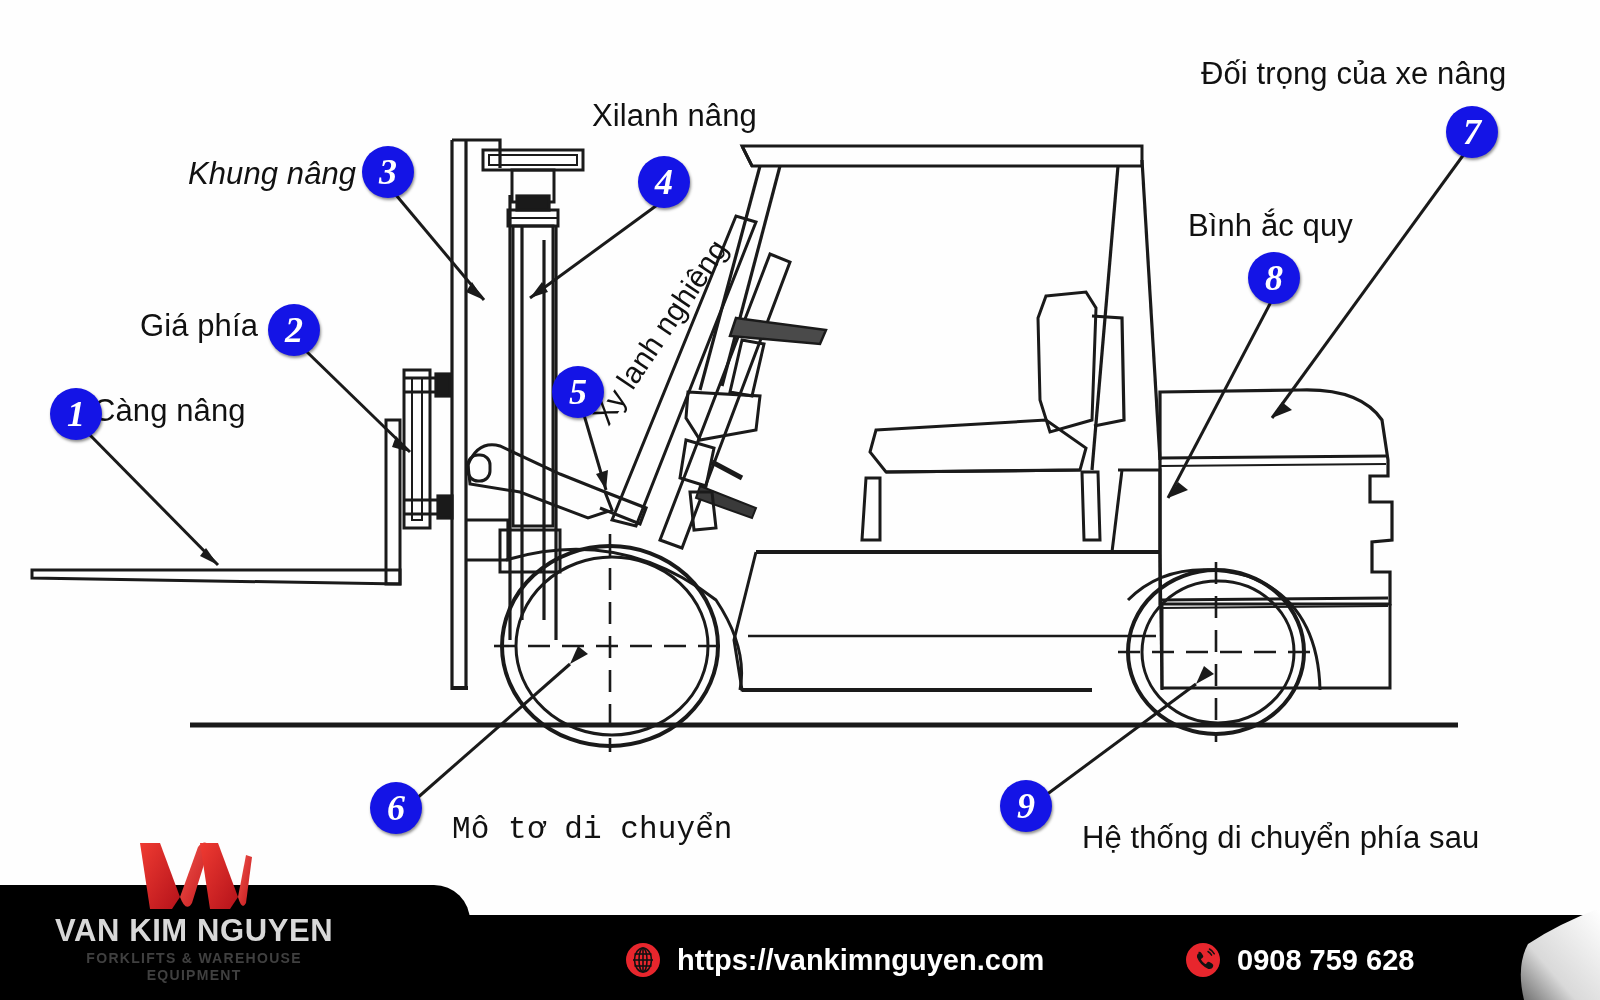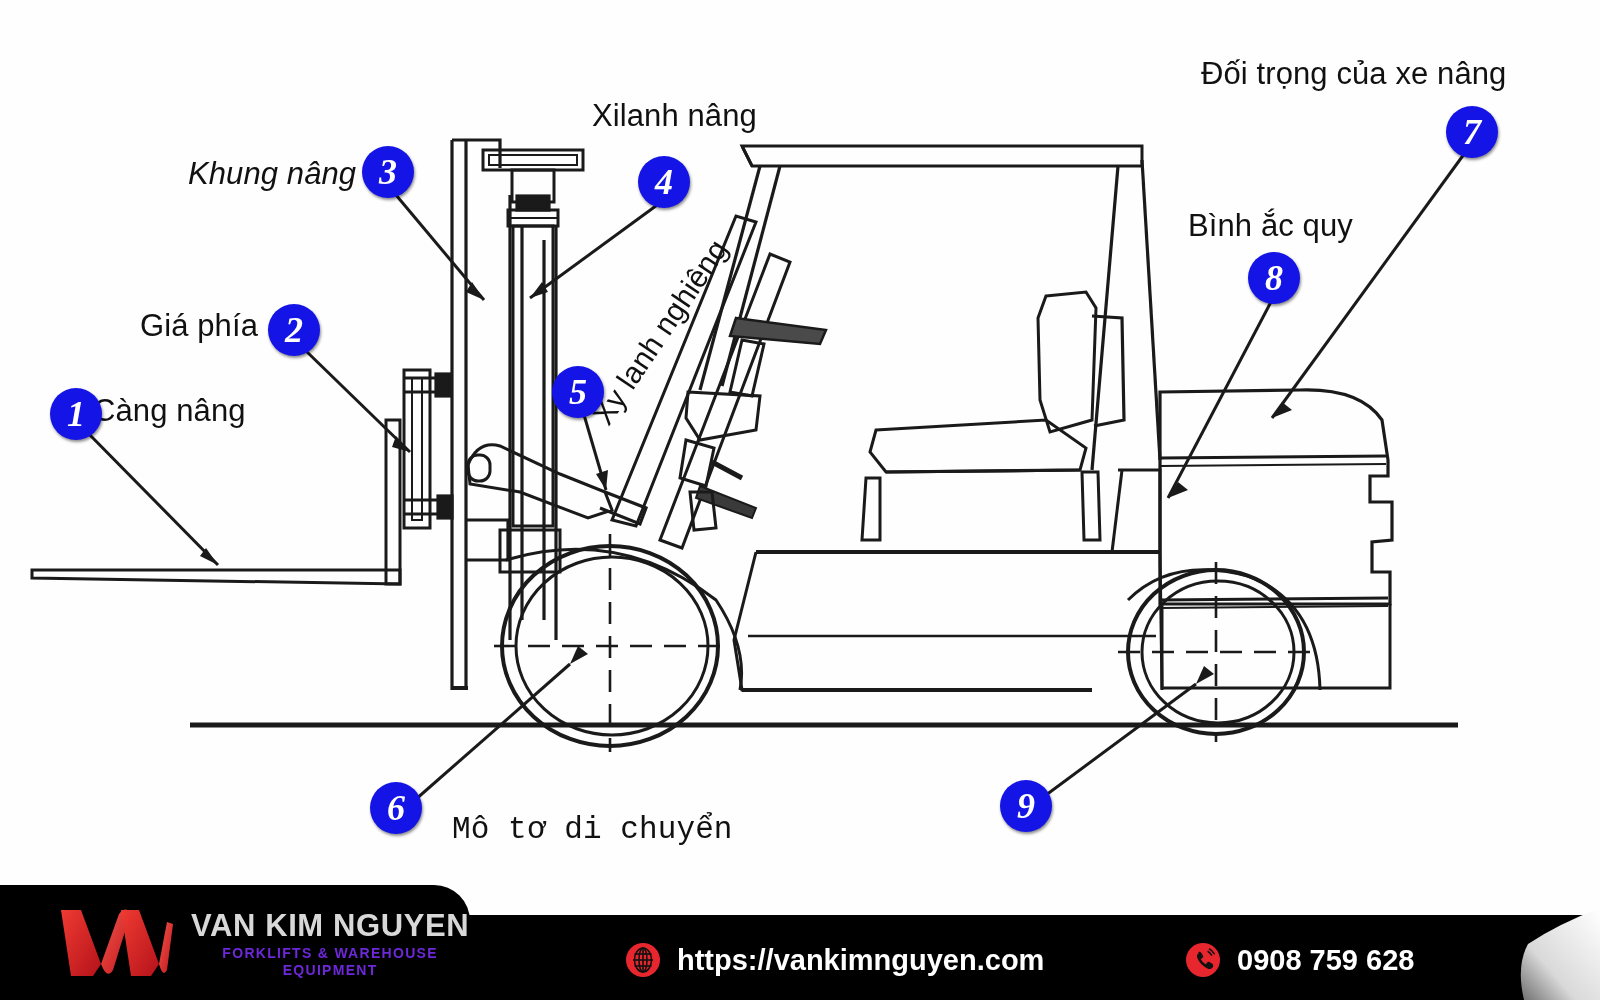--- a/index.html
+++ b/index.html
@@ -47,30 +47,30 @@
     position:absolute;left:0;bottom:0;width:1600px;height:115px;
   }
   #footer-bg{
     position:absolute;left:0;bottom:0;width:1600px;height:85px;background:#000000;
   }
   #footer-tab{
     position:absolute;left:0;bottom:0;width:470px;height:115px;background:#000000;
     border-top-right-radius:36px;
   }
   #logo-wrap{
-    position:absolute;left:55px;bottom:18px;display:flex;align-items:center;gap:16px;
+    position:absolute;left:55px;bottom:18px;display:flex;align-items:center;flex-direction:column;
   }
   #logo-mark{width:120px;height:78px;}
   #logo-text{display:flex;flex-direction:column;align-items:center;line-height:1;}
   #brand-name{
     color:#d8d8d8;font-size:31px;font-weight:bold;letter-spacing:0.6px;
     font-family:"Liberation Sans", sans-serif;
   }
   #brand-sub1,#brand-sub2{
-    color:#6d28d9;font-size:14px;font-weight:bold;letter-spacing:1.3px;
+    color:#404040;font-size:14px;font-weight:bold;letter-spacing:1.3px;
     font-family:"Liberation Sans", sans-serif;margin-top:5px;
   }
   #brand-sub2{margin-top:3px;}
   .contact{
     position:absolute;bottom:22px;display:flex;align-items:center;gap:16px;
     color:#ffffff;font-size:29px;font-weight:bold;
     font-family:Liberation Sans, sans-serif;
   }
   #contact-web{left:625px;}
   #contact-phone{left:1185px;}
@@ -224,20 +224,21 @@
 
   <div class="lbl" style="left:452px;top:812px;font-family:Liberation Mono, monospace;">Mô tơ di chuyển</div>
   <div class="marker" style="left:370px;top:782px;">6</div>
 
   <div class="lbl" style="left:1201px;top:56px;">Đối trọng của xe nâng</div>
   <div class="marker" style="left:1446px;top:106px;">7</div>
 
   <div class="lbl" style="left:1188px;top:208px;">Bình ắc quy</div>
   <div class="marker" style="left:1248px;top:252px;">8</div>
 
+  <div class="lbl" style="left:1082px;top:820px;">Hệ thống di chuyển phía sau</div>
   <div class="marker" style="left:1000px;top:780px;">9</div>
 
   <div id="footer">
     <div id="footer-bg"></div>
     <div id="footer-tab"></div>
 
     <div id="logo-wrap">
       <svg id="logo-mark" viewBox="0 0 120 78" xmlns="http://www.w3.org/2000/svg">
         <defs>
           <linearGradient id="g1" x1="0" y1="0" x2="1" y2="1">

